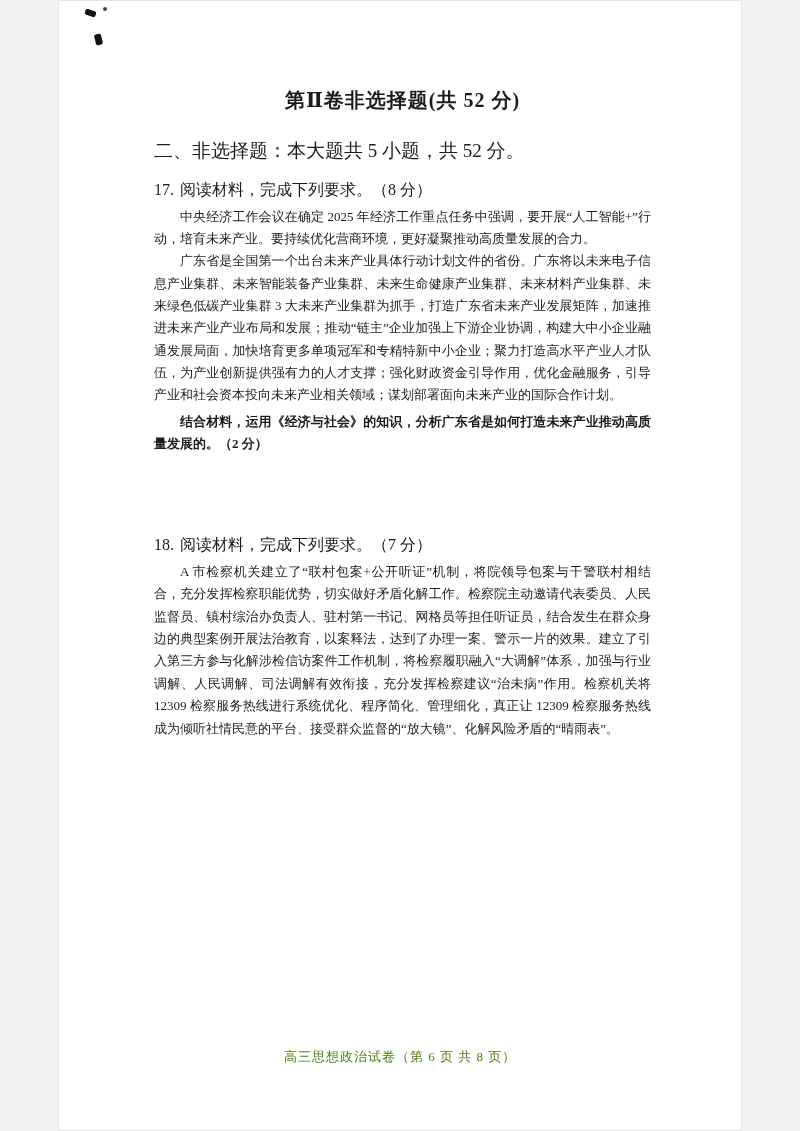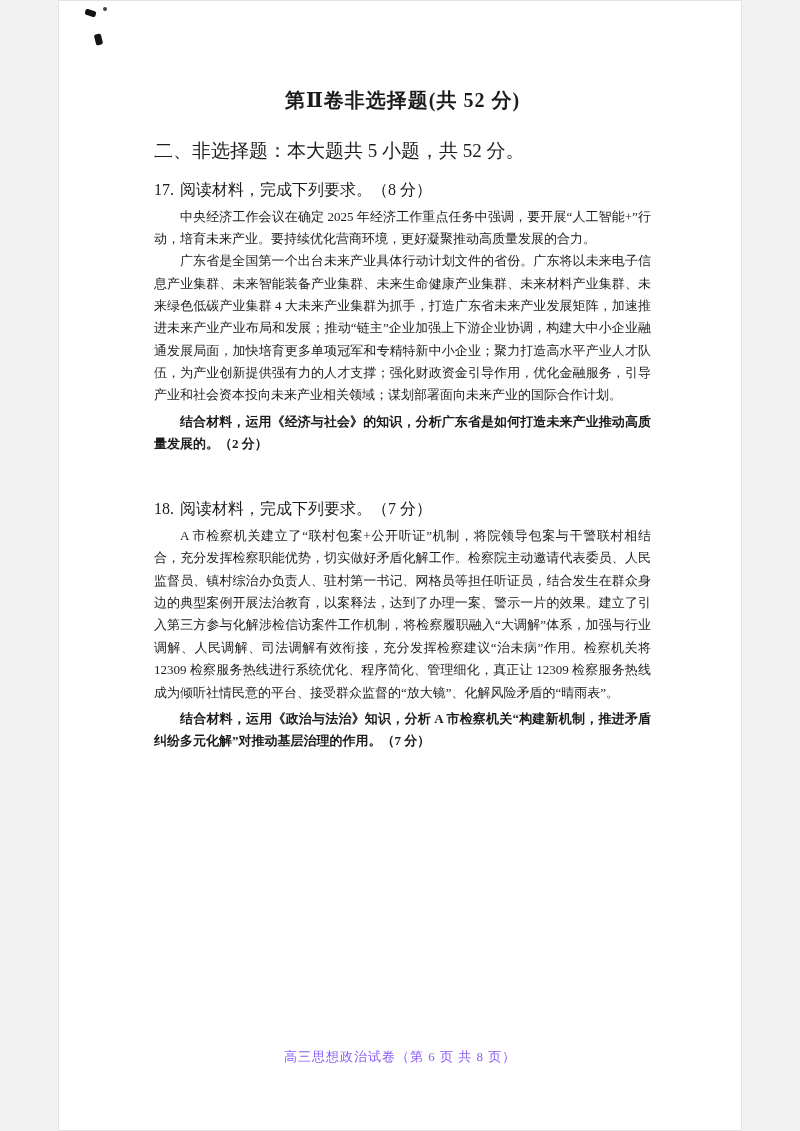--- a/index.html
+++ b/index.html
@@ -26,21 +26,21 @@
     font-size:20px;
     font-weight:700;
     letter-spacing:1px;
   }
   .section-header {
     margin:8px 0 12px 0;
     font-size:19px;
     font-weight:400;
   }
   .question { margin:0; }
-  .question.q18 { margin-top:40px; }
+  .question.q18 { margin-top:76px; }
   .q-intro {
     margin:0 0 2px 0;
     font-size:16px;
     line-height:1.72;
     font-family:Liberation Serif, serif;
   }
   .q-num { margin-right:6px; }
   .para {
     margin:0;
     font-size:13px;
@@ -51,21 +51,21 @@
   .task {
     margin-top:4px;
     font-weight:700;
   }
   .footer {
     position:absolute;
     left:0; right:0;
     bottom:64px;
     text-align:center;
     font-size:13px;
-    color:#8b5cf6;
+    color:#4d7c0f;
     letter-spacing:1px;
   }
 </style>
 </head>
 <body>
 
 <div class="page">
 
   <span class="scan-mark m1"></span>
   <span class="scan-mark m2"></span>
@@ -73,27 +73,26 @@
 
   <h1 class="title">第Ⅱ卷非选择题(共 52 分)</h1>
 
   <p class="section-header">二、非选择题：本大题共 5 小题，共 52 分。</p>
 
   <div class="question q17">
     <p class="q-intro">
       <span class="q-num">17.</span><span>阅读材料，完成下列要求。（8 分）</span>
     </p>
     <p class="para">中央经济工作会议在确定 2025 年经济工作重点任务中强调，要开展“人工智能+”行动，培育未来产业。要持续优化营商环境，更好凝聚推动高质量发展的合力。</p>
-    <p class="para">广东省是全国第一个出台未来产业具体行动计划文件的省份。广东将以未来电子信息产业集群、未来智能装备产业集群、未来生命健康产业集群、未来材料产业集群、未来绿色低碳产业集群 4 大未来产业集群为抓手，打造广东省未来产业发展矩阵，加速推进未来产业产业布局和发展；推动“链主”企业加强上下游企业协调，构建大中小企业融通发展局面，加快培育更多单项冠军和专精特新中小企业；聚力打造高水平产业人才队伍，为产业创新提供强有力的人才支撑；强化财政资金引导作用，优化金融服务，引导产业和社会资本投向未来产业相关领域；谋划部署面向未来产业的国际合作计划。</p>
+    <p class="para">广东省是全国第一个出台未来产业具体行动计划文件的省份。广东将以未来电子信息产业集群、未来智能装备产业集群、未来生命健康产业集群、未来材料产业集群、未来绿色低碳产业集群 3 大未来产业集群为抓手，打造广东省未来产业发展矩阵，加速推进未来产业产业布局和发展；推动“链主”企业加强上下游企业协调，构建大中小企业融通发展局面，加快培育更多单项冠军和专精特新中小企业；聚力打造高水平产业人才队伍，为产业创新提供强有力的人才支撑；强化财政资金引导作用，优化金融服务，引导产业和社会资本投向未来产业相关领域；谋划部署面向未来产业的国际合作计划。</p>
     <p class="para task">结合材料，运用《经济与社会》的知识，分析广东省是如何打造未来产业推动高质量发展的。（2 分）</p>
   </div>
 
   <div class="question q18">
     <p class="q-intro">
       <span class="q-num">18.</span><span>阅读材料，完成下列要求。（7 分）</span>
     </p>
     <p class="para">A 市检察机关建立了“联村包案+公开听证”机制，将院领导包案与干警联村相结合，充分发挥检察职能优势，切实做好矛盾化解工作。检察院主动邀请代表委员、人民监督员、镇村综治办负责人、驻村第一书记、网格员等担任听证员，结合发生在群众身边的典型案例开展法治教育，以案释法，达到了办理一案、警示一片的效果。建立了引入第三方参与化解涉检信访案件工作机制，将检察履职融入“大调解”体系，加强与行业调解、人民调解、司法调解有效衔接，充分发挥检察建议“治未病”作用。检察机关将 12309 检察服务热线进行系统优化、程序简化、管理细化，真正让 12309 检察服务热线成为倾听社情民意的平台、接受群众监督的“放大镜”、化解风险矛盾的“晴雨表”。</p>
-    <p class="para task">结合材料，运用《政治与法治》知识，分析 A 市检察机关“构建新机制，推进矛盾纠纷多元化解”对推动基层治理的作用。（7 分）</p>
   </div>
 
   <div class="footer">高三思想政治试卷（第 6 页 共 8 页）</div>
 
 </div>
 
 </body></html>

